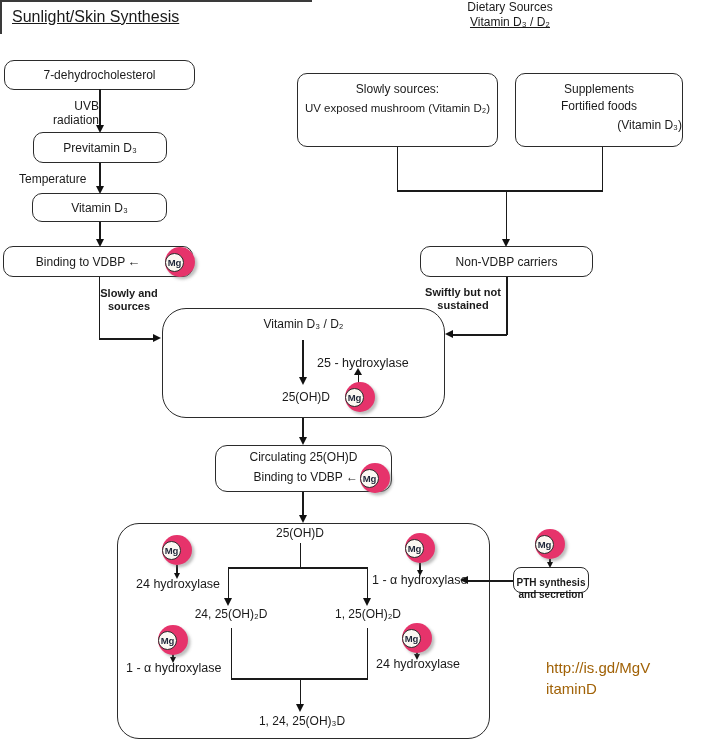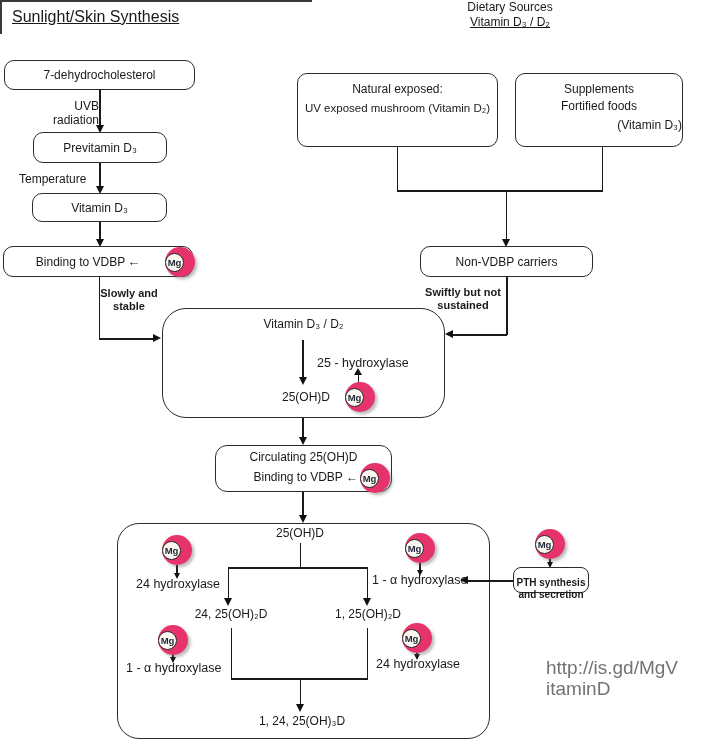--- a/index.html
+++ b/index.html
@@ -21,21 +21,21 @@
   .mg{position:absolute;width:30px;height:30px;border-radius:50%;background:var(--accent,#E6336B);
       box-shadow:2.5px 2.5px 3px rgba(110,110,110,.45);display:flex;align-items:center;z-index:6;}
   .mg i{width:19px;height:19px;border-radius:50%;background:#fbf8f2;border:1.2px solid #2b2b2b;box-sizing:border-box;
         display:flex;align-items:center;justify-content:center;font-style:normal;font-weight:bold;font-size:9.5px;color:#1f2739;}
   .t15{font-size:12px;}
   .t12{font-size:12px;text-align:right;}
   .t125{font-size:12.5px;}
   .b11{font-size:11px;font-weight:bold;}
   .big{font-size:17px;font-weight:bold;margin-top:42px;}
   .underline{text-decoration:underline;}
-  .watermark{position:absolute;font-size:19px;line-height:21px;color:#737373;white-space:pre-line;
+  .watermark{position:absolute;font-size:15px;line-height:21px;color:#a16207;white-space:pre-line;
              text-shadow:-1px -1px 0 #fff,1px -1px 0 #fff,-1px 1px 0 #fff,1px 1px 0 #fff,0 0 4px #fff;}
 </style>
 </head>
 <body>
 
 <div class="stage">
 
   <div class="hl" style="left:0;top:0;width:312px;height:2px;background:#3a3a3a"></div>
   <div class="vl" style="left:0;top:0;height:34px;width:2px;background:#3a3a3a"></div>
 
@@ -68,27 +68,27 @@
 
   <div class="box cbox" style="left:3px;top:246px;width:190px;height:31px;padding-right:20px">
     <span class="t15">Binding to VDBP</span>
     <span style="font-size:13px;margin-left:2px">←</span>
   </div>
   <div class="mg" style="left:165px;top:247px">
       <i>Mg</i>
     </div>
 
   <div class="lbl ctr b11 pre" style="left:95px;top:287px;width:68px">Slowly and
-stable</div>
+sources</div>
   <div class="vl" style="left:98.5px;top:277px;height:62px"></div>
   <div class="hl" style="left:98.5px;top:338px;width:56px"></div>
   <div class="ah r" style="left:153px;top:334px"></div>
 
   <div class="box" style="left:297px;top:73px;width:201px;height:74px;padding-top:7px">
-    <div class="t15" style="line-height:17px">Natural exposed:</div>
+    <div class="t15" style="line-height:17px">Slowly sources:</div>
     <div style="font-size:11.5px;margin-top:4px">UV exposed mushroom (Vitamin D₂)</div>
   </div>
   <div class="box" style="left:515px;top:73px;width:168px;height:74px;padding-top:7px">
     <div class="t15" style="line-height:17px">Supplements</div>
     <div class="t15" style="line-height:17px">Fortified foods</div>
     <div class="t12" style="margin-top:3px">(Vitamin D₃)</div>
   </div>
   <div class="vl" style="left:396.5px;top:147px;height:44px"></div>
   <div class="vl" style="left:601.5px;top:147px;height:44px"></div>
   <div class="hl" style="left:396.5px;top:190px;width:206px"></div>

